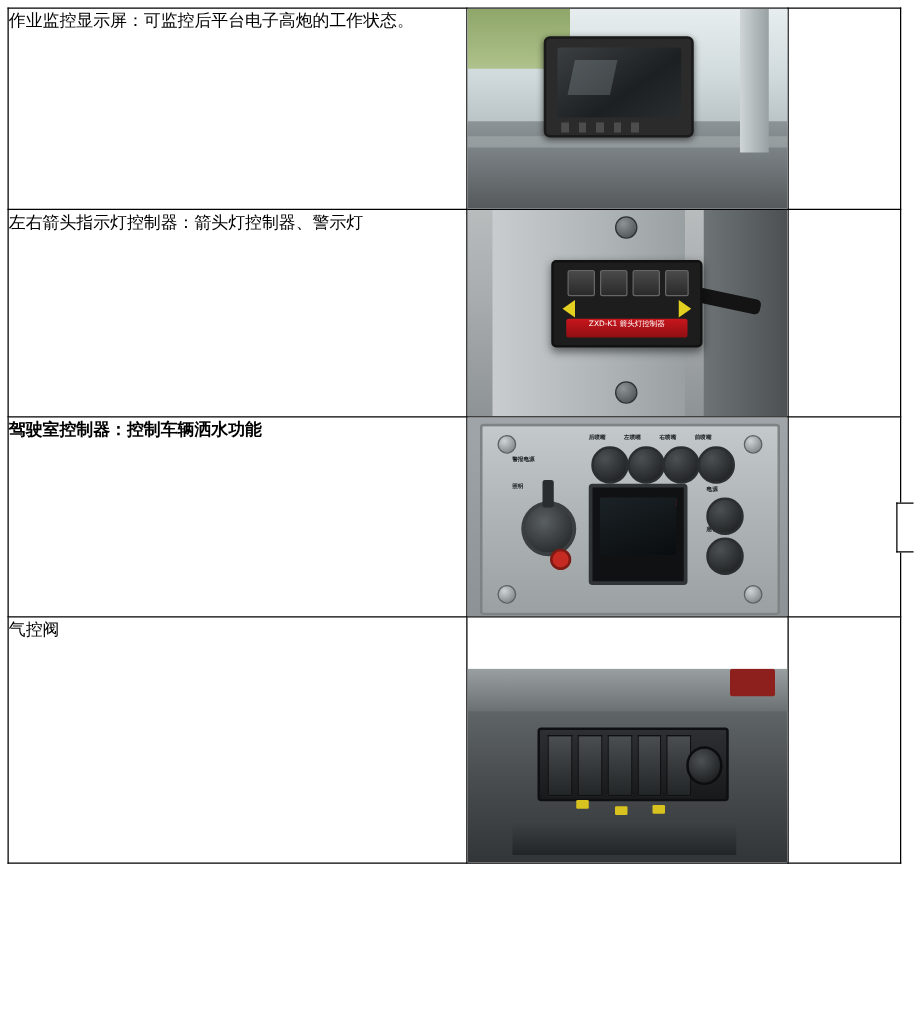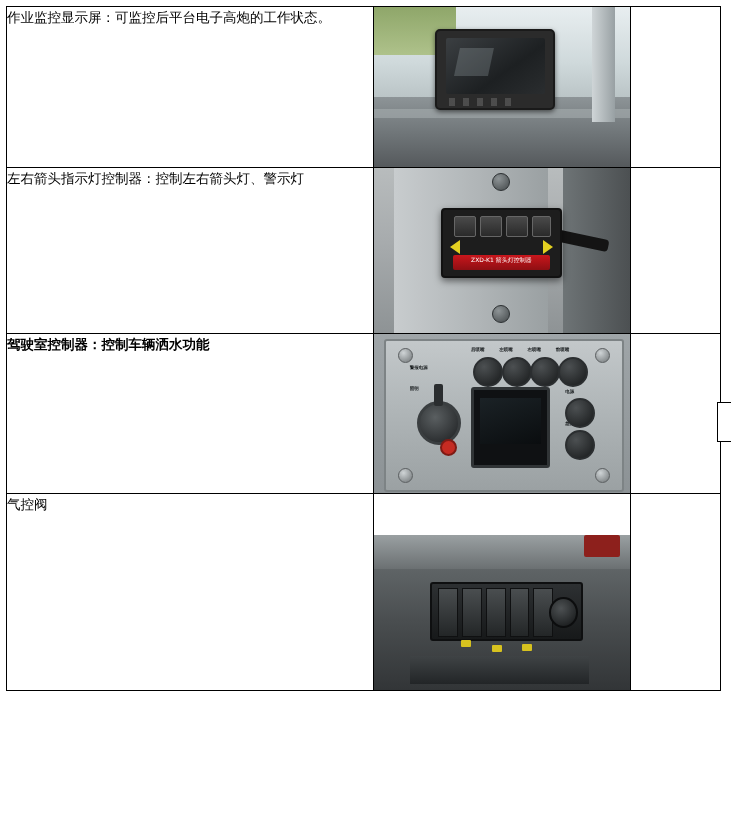--- a/index.html
+++ b/index.html
@@ -322,21 +322,21 @@
             <div class="p1-monitor">
               <div class="p1-screen"></div>
               <div class="p1-btns"></div>
             </div>
           </div>
         </td>
         <td class="tail-cell"></td>
       </tr>
 
       <tr class="row-h2">
-        <td class="desc-cell">左右箭头指示灯控制器：控制左右箭头灯、警示灯</td>
+        <td class="desc-cell">左右箭头指示灯控制器：箭头灯控制器、警示灯</td>
         <td class="photo-cell">
           <div class="photo">
             <div class="p2-wall"></div>
             <div class="p2-panel"></div>
             <div class="p2-dark"></div>
             <div class="p2-bolt b1"></div>
             <div class="p2-bolt b2"></div>
             <div class="p2-cable"></div>
             <div class="p2-box">
               <div class="p2-sw s1"></div>

